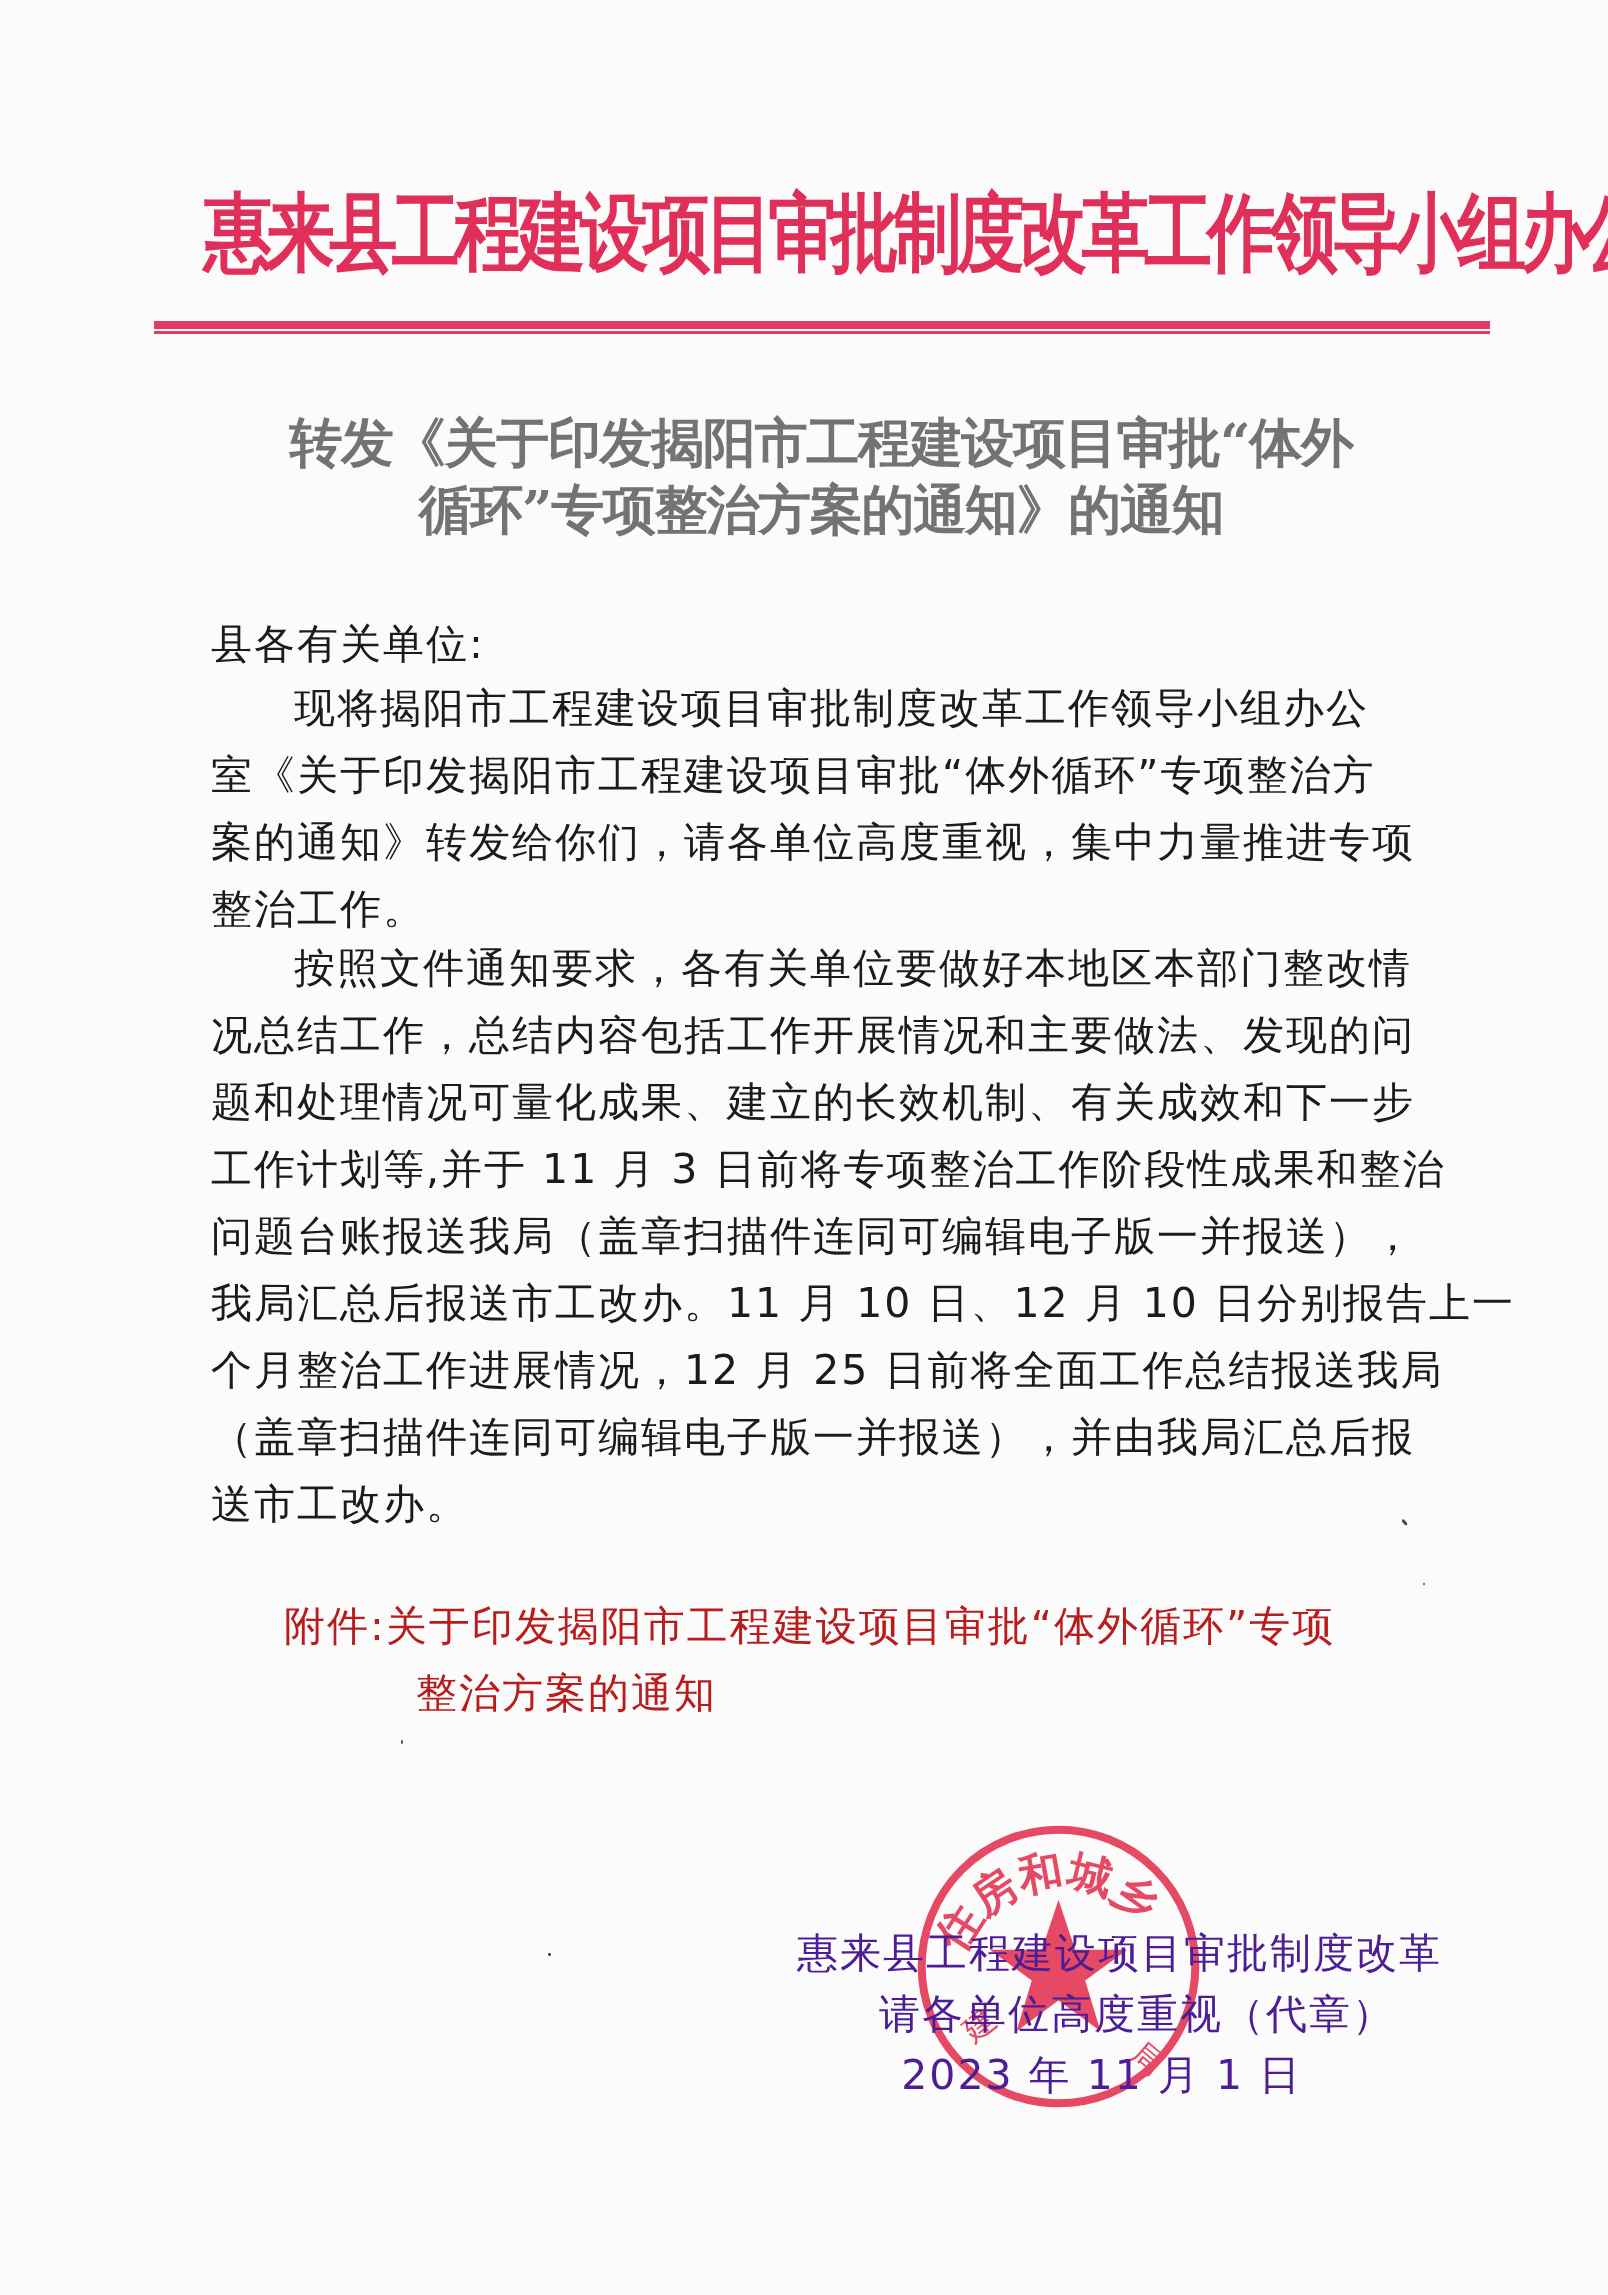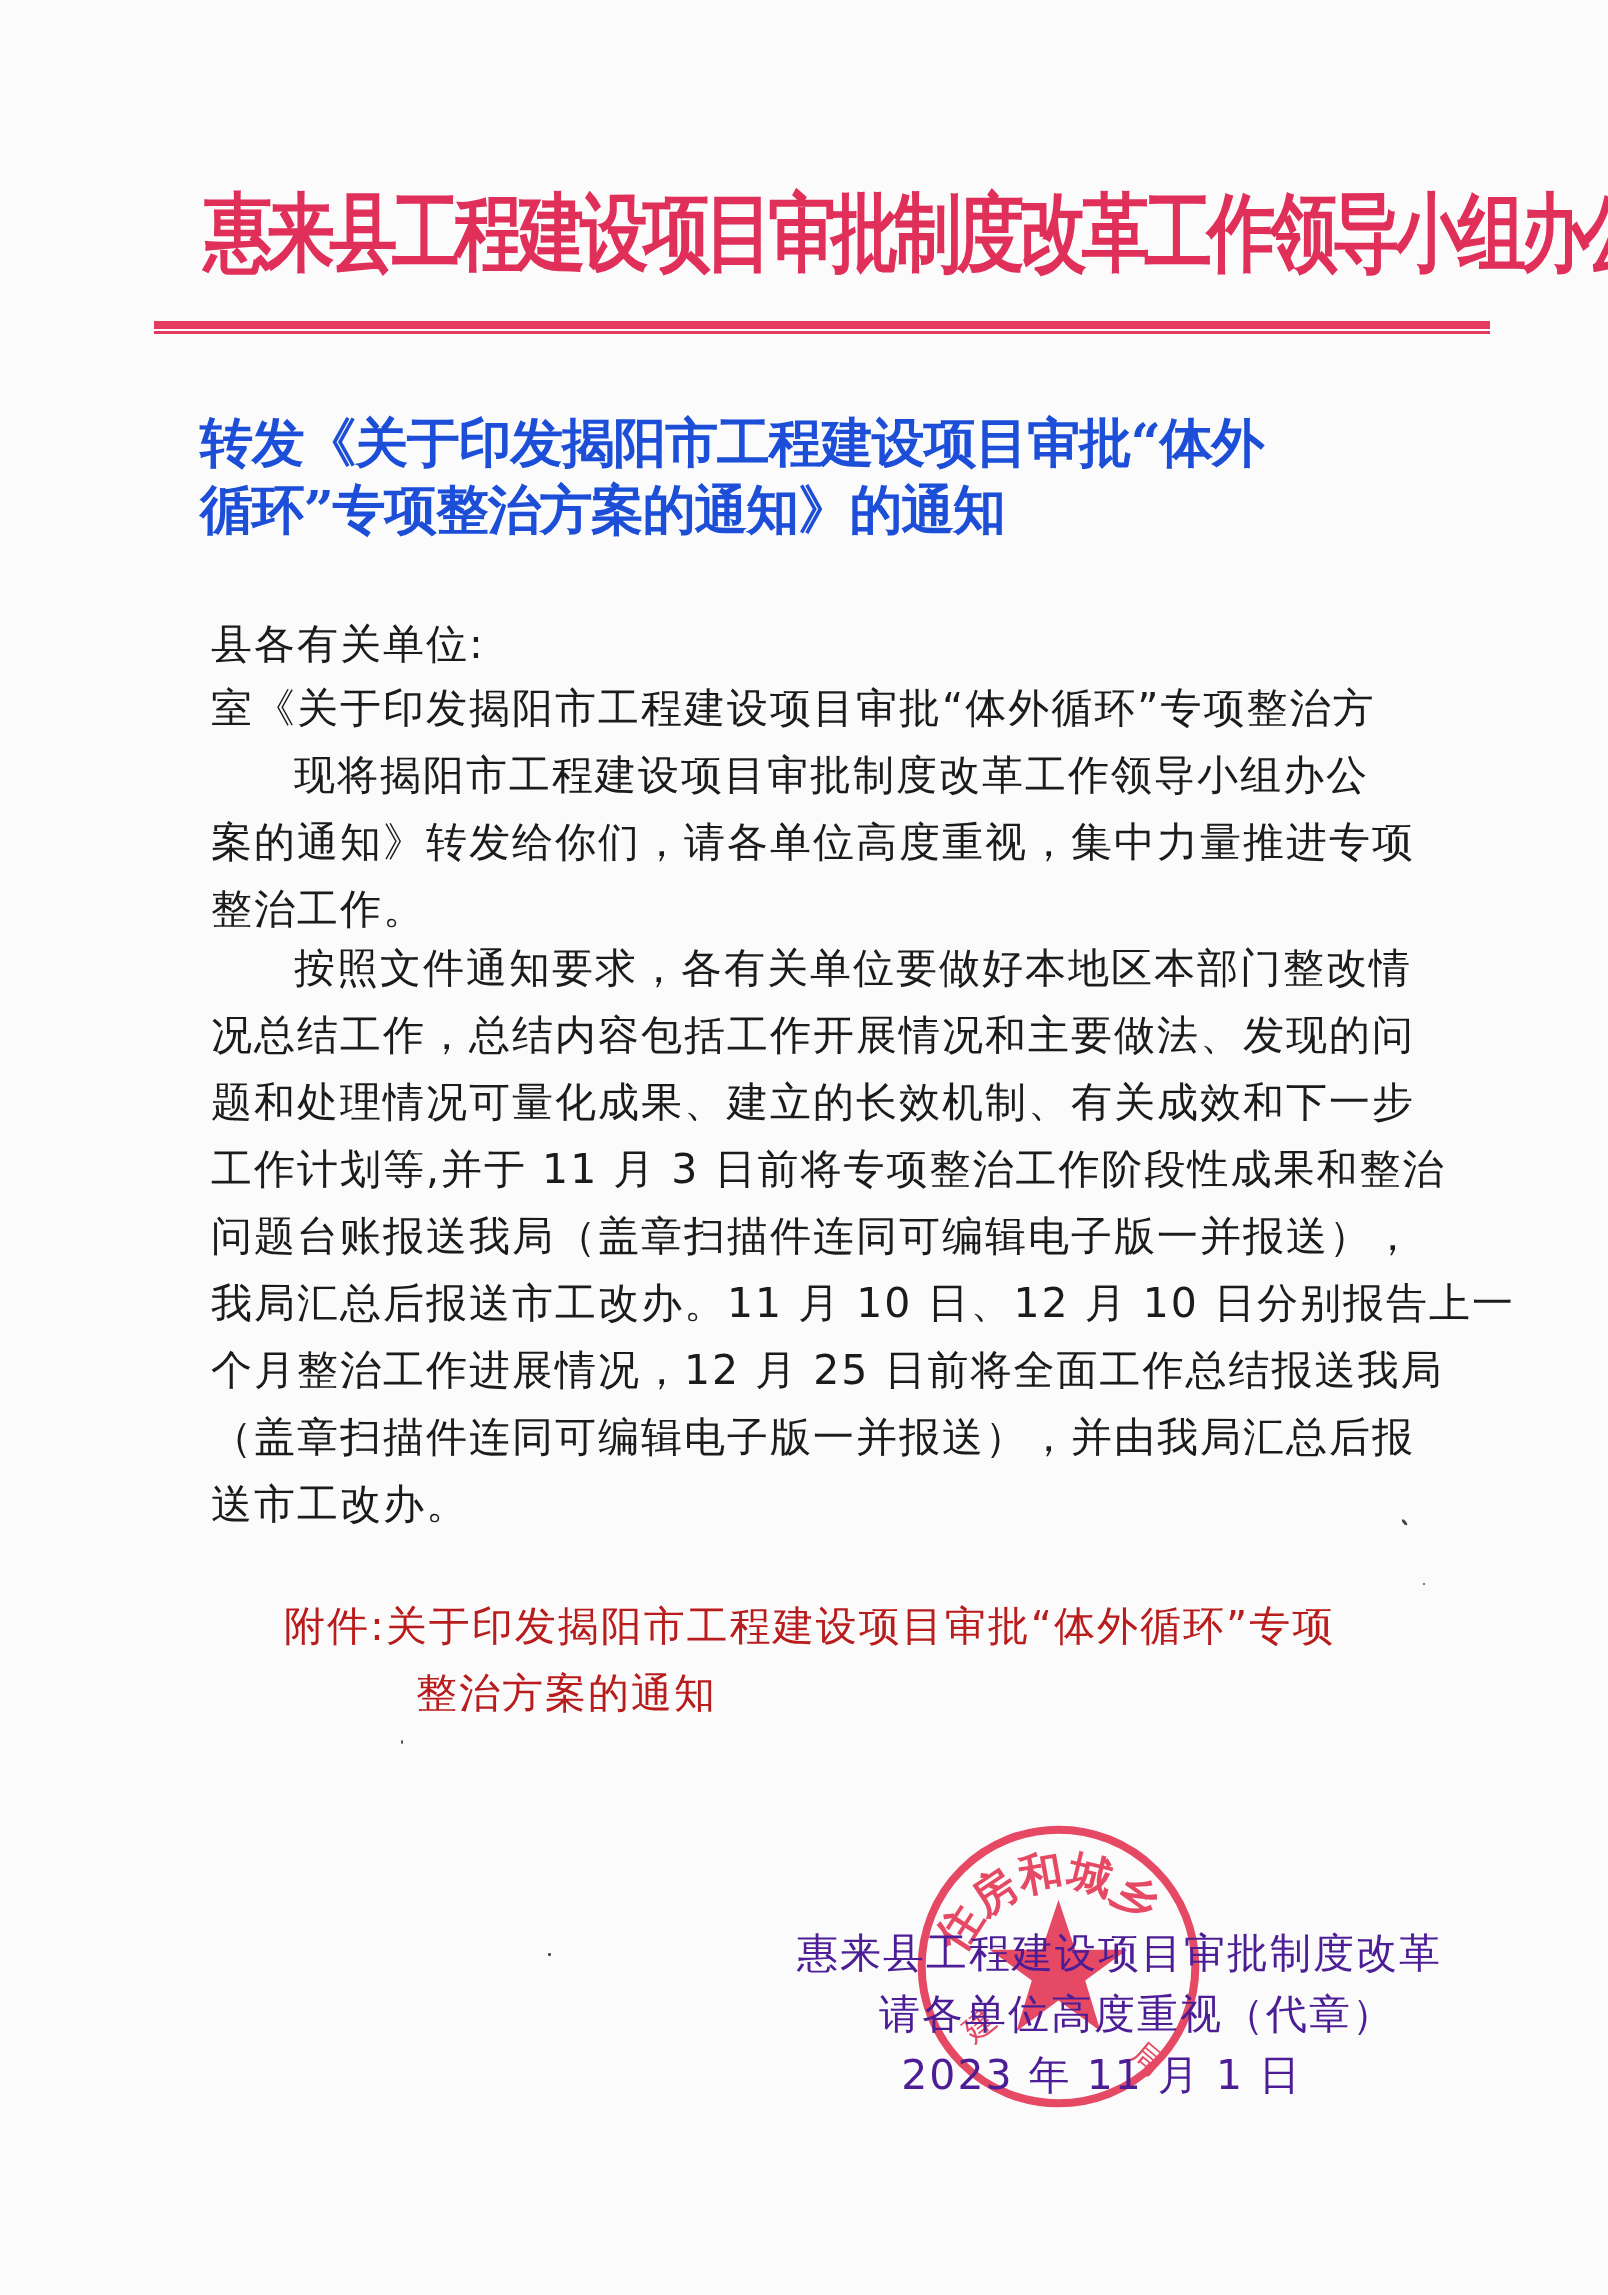--- a/index.html
+++ b/index.html
@@ -43,21 +43,22 @@
     }
 
     .doc-title {
       position: absolute;
       left: 200px; top: 409px;
       width: 1242px;
       font-family: "DejaVu Serif", serif;
       font-weight: bold;
       font-size: 53px;
       line-height: 67px;
-      color: #1d4ed8;
+      color: #737373;
+      text-align: center;
     }
     .doc-title .line { display: block; white-space: nowrap; letter-spacing: -1.3px; }
 
     .body-text {
       position: absolute;
       left: 211px;
       width: 1229px;
       font-family: "DejaVu Sans", sans-serif;
       font-size: 41px;
       line-height: 67px;
@@ -128,22 +129,22 @@
   <div class="rule-thin"></div>
 
   <div class="doc-title">
     <span class="line">转发《关于印发揭阳市工程建设项目审批“体外</span>
     <span class="line">循环”专项整治方案的通知》的通知</span>
   </div>
 
   <div class="body-text salutation">县各有关单位:</div>
 
   <div class="body-text para1">
+    <span class="ln indent">现将揭阳市工程建设项目审批制度改革工作领导小组办公</span>
     <span class="ln">室《关于印发揭阳市工程建设项目审批“体外循环”专项整治方</span>
-    <span class="ln indent">现将揭阳市工程建设项目审批制度改革工作领导小组办公</span>
     <span class="ln">案的通知》转发给你们，请各单位高度重视，集中力量推进专项</span>
     <span class="ln">整治工作。</span>
   </div>
 
   <div class="body-text para2">
     <span class="ln indent">按照文件通知要求，各有关单位要做好本地区本部门整改情</span>
     <span class="ln">况总结工作，总结内容包括工作开展情况和主要做法、发现的问</span>
     <span class="ln">题和处理情况可量化成果、建立的长效机制、有关成效和下一步</span>
     <span class="ln">工作计划等,并于 11 月 3 日前将专项整治工作阶段性成果和整治</span>
     <span class="ln">问题台账报送我局（盖章扫描件连同可编辑电子版一并报送），</span>

